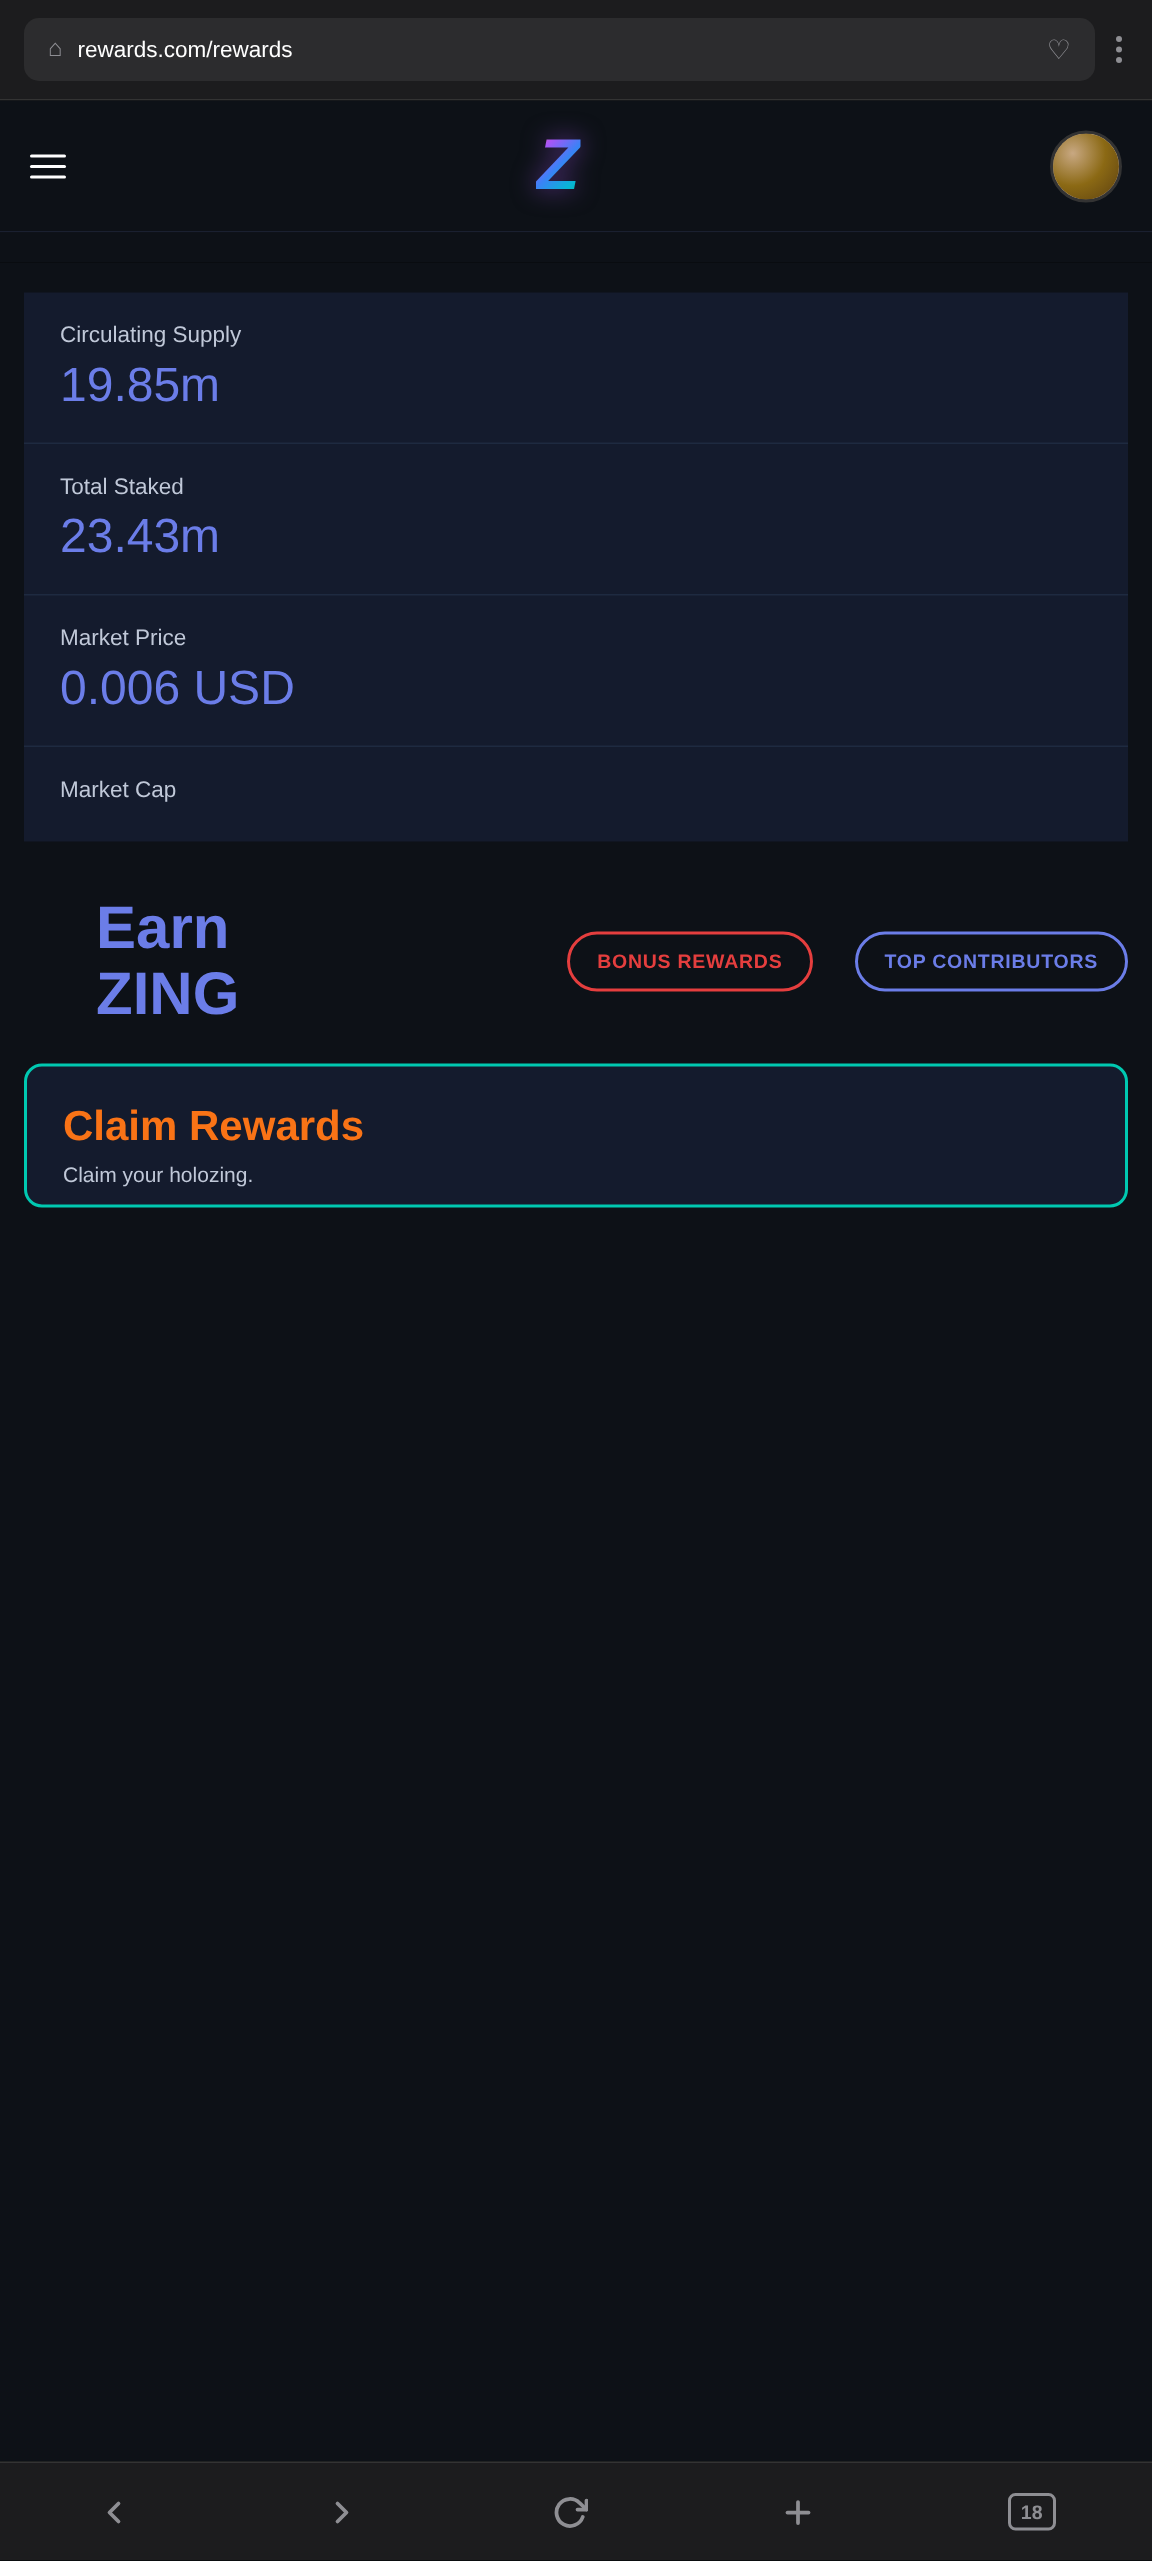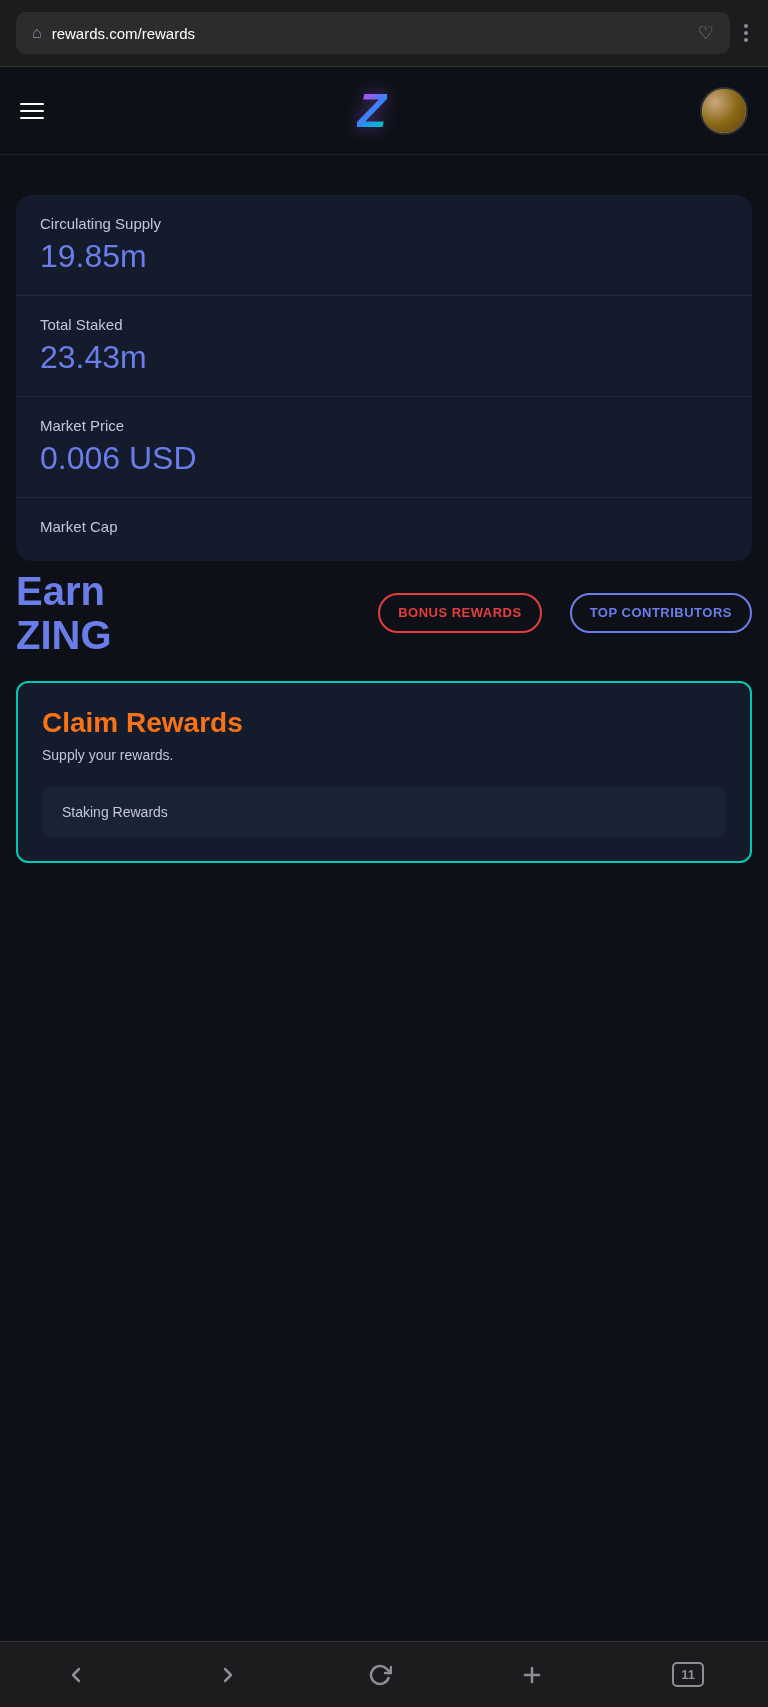--- a/index.html
+++ b/index.html
@@ -135,22 +135,22 @@
     
     .main-content {
       background: #0d1117;
       flex: 1;
       padding: 20px 16px;
     }
 
     
     .stats-card {
       background: #141b2d;
-      border-radius: 16px;
-      margin-bottom: 8px;
+      border-radius: 0;
+      margin-bottom: 36px;
       overflow: hidden;
     }
 
     .stat-row {
       padding: 20px 24px;
       border-bottom: 1px solid #1e2a40;
     }
 
     .stat-row:last-child {
       border-bottom: none;
@@ -174,20 +174,21 @@
       margin-bottom: 24px;
     }
 
     .earn-header {
       display: flex;
       align-items: center;
       justify-content: space-between;
       flex-wrap: wrap;
       gap: 12px;
       margin-bottom: 20px;
+      margin-left: 48px;
     }
 
     .earn-title {
       color: #6b7de8;
       font-size: 40px;
       font-weight: 900;
       line-height: 1.1;
     }
 
     .earn-buttons {
@@ -374,26 +375,21 @@
       <div class="earn-buttons">
         <button class="btn-bonus-rewards">BONUS REWARDS</button>
         <button class="btn-top-contributors">TOP CONTRIBUTORS</button>
       </div>
     </div>
   </div>
 
   <div class="claim-card">
     <div class="claim-card-header">
       <div class="claim-title">Claim Rewards</div>
-      <div class="claim-subtitle">Supply your rewards.</div>
-    </div>
-    <div class="claim-rewards-list">
-      <div class="staking-rewards-item">
-        <span class="staking-rewards-label">Staking Rewards</span>
-      </div>
+      <div class="claim-subtitle">Claim your holozing.</div>
     </div>
   </div>
 
 </div>
 
 <div class="bottom-nav">
   <button class="nav-btn">
     <svg viewBox="0 0 24 24" fill="none" stroke="#8e8e93" stroke-width="2.5" stroke-linecap="round" stroke-linejoin="round">
       <polyline points="15 18 9 12 15 6"></polyline>
     </svg>
@@ -409,15 +405,15 @@
       <path d="M20.49 15a9 9 0 1 1-2.12-9.36L23 10"></path>
     </svg>
   </button>
   <button class="nav-btn">
     <svg viewBox="0 0 24 24" fill="none" stroke="#8e8e93" stroke-width="2.5" stroke-linecap="round">
       <line x1="12" y1="5" x2="12" y2="19"></line>
       <line x1="5" y1="12" x2="19" y2="12"></line>
     </svg>
   </button>
   <button class="nav-btn">
-    <span class="tab-counter">11</span>
+    <span class="tab-counter">18</span>
   </button>
 </div>
 
 </body></html>

